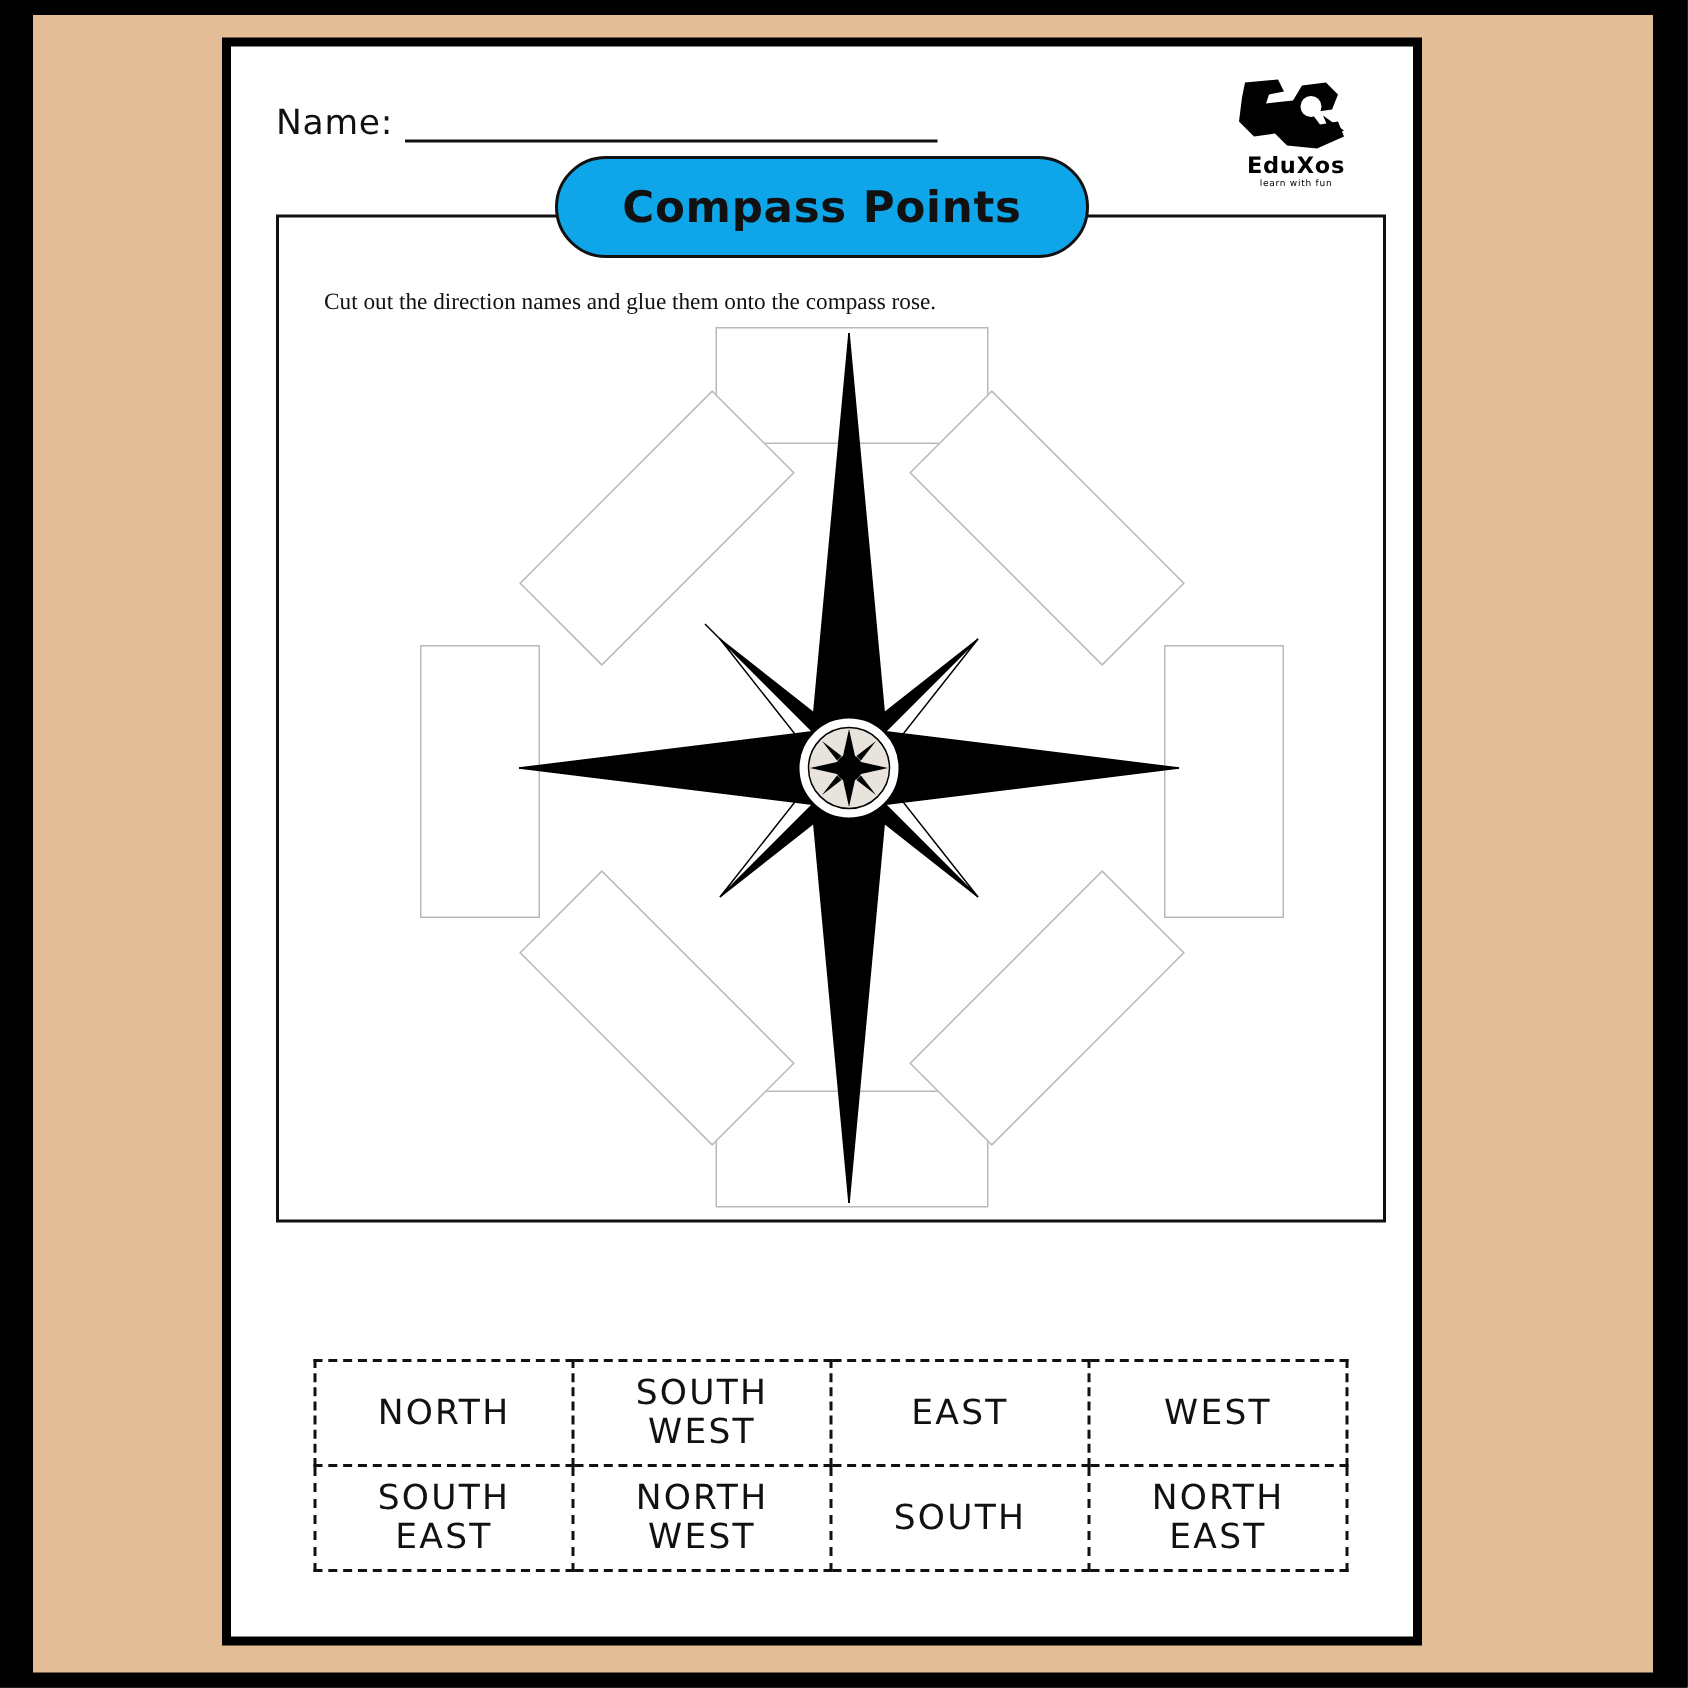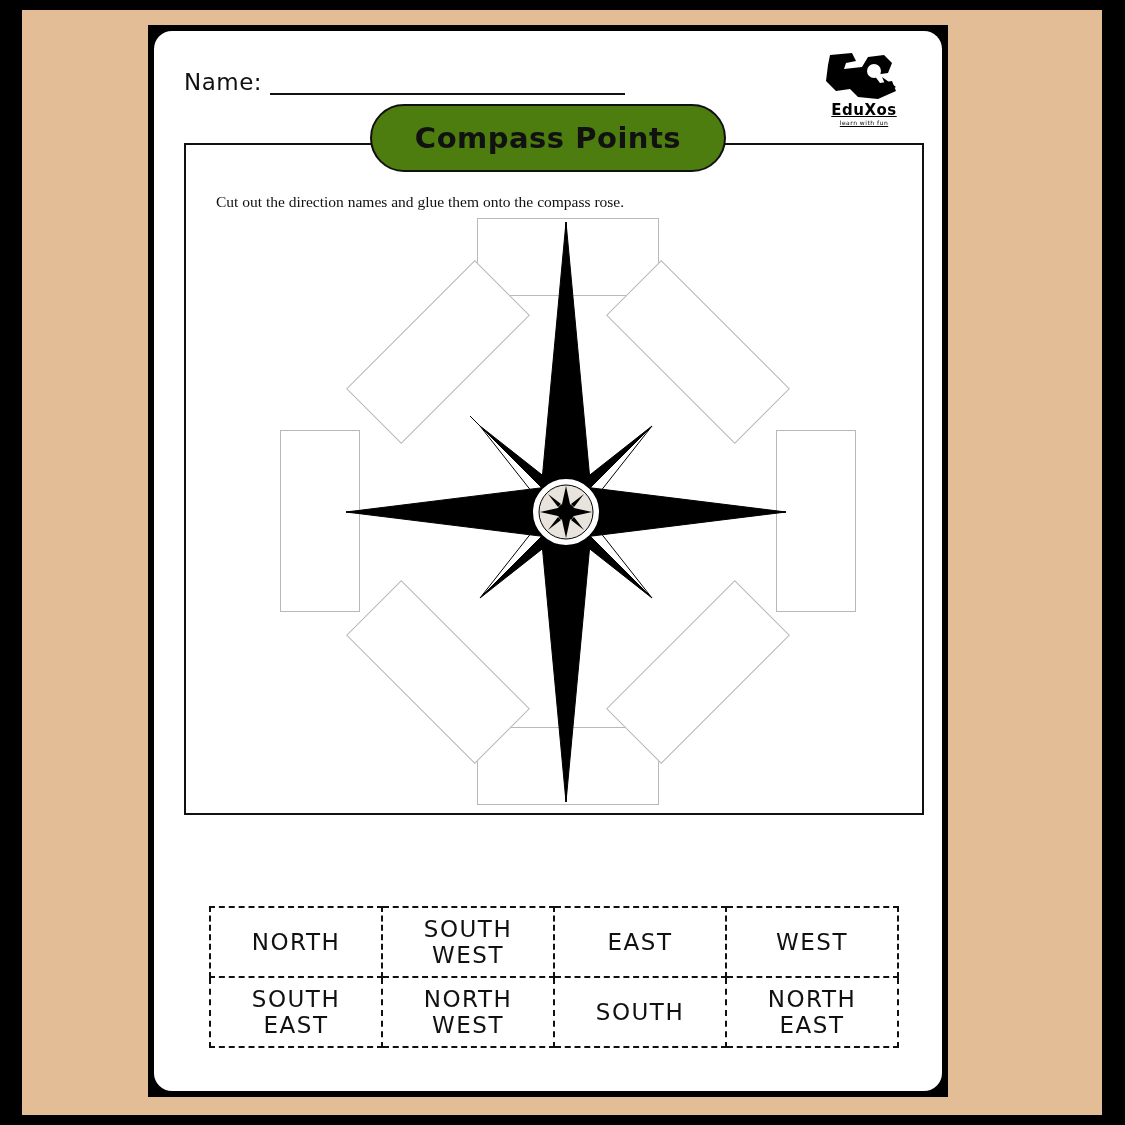--- a/index.html
+++ b/index.html
@@ -40,21 +40,20 @@
     background: #000000;
     box-sizing: border-box;
     padding: 6px;
   }
   .sheet {
     position: relative;
     width: 100%;
     height: 100%;
     background: #ffffff;
     box-sizing: border-box;
-    border-radius: 18px;
   }
   
   .name-row {
     position: absolute;
     left: 30px;
     top: 38px;
     display: flex;
     align-items: flex-end;
     gap: 8px;
   }
@@ -70,21 +69,20 @@
     height: 22px;
   }
   
   .logo {
     position: absolute;
     right: 28px;
     top: 20px;
     width: 100px;
     height: 80px;
     text-align: center;
-    text-decoration: underline;
   }
   .logo-mark {
     width: 84px;
     height: 52px;
     margin: 0 auto;
     position: relative;
   }
   .logo-text {
     font-family: "DejaVu Sans", sans-serif;
     font-weight: bold;
@@ -113,21 +111,21 @@
   
   .title-pill {
     position: absolute;
     left: 50%;
     top: 73px;
     transform: translateX(-50%);
     width: 352px;
     height: 64px;
     border: 2px solid #111;
     border-radius: 34px;
-    background: #4d7c0f;
+    background: #0ea5e9;
     display: flex;
     align-items: center;
     justify-content: center;
     z-index: 5;
   }
   .title-text {
     font-family: "DejaVu Sans", sans-serif;
     font-weight: bold;
     font-size: 29px;
     color: #111;

